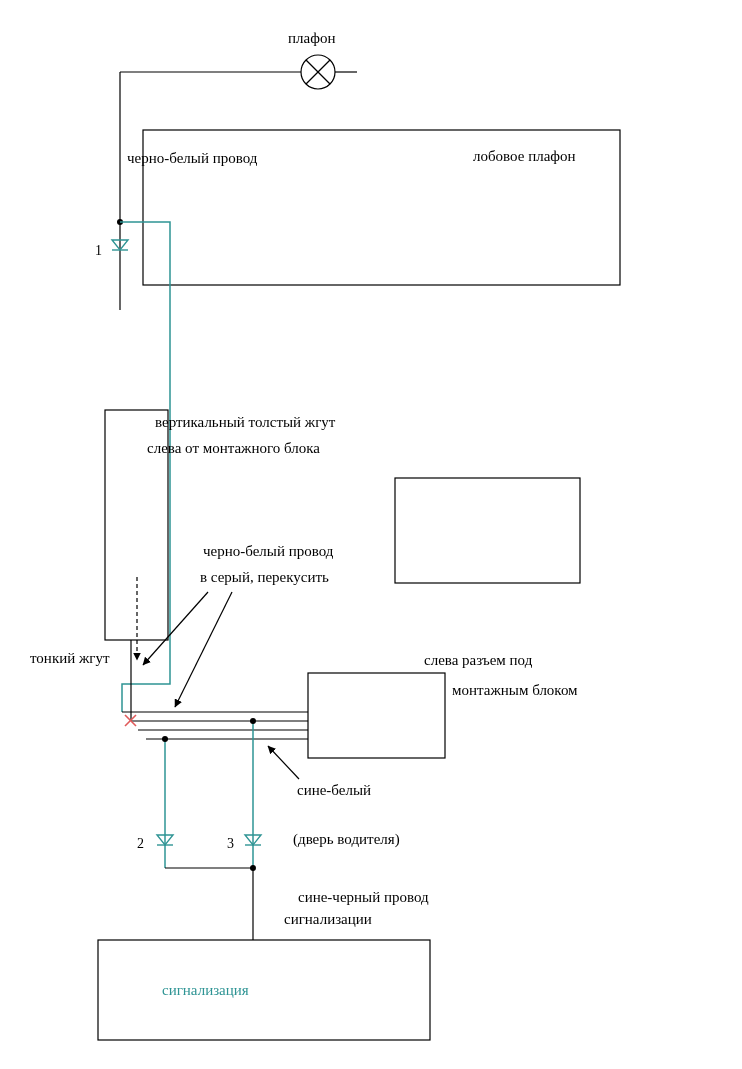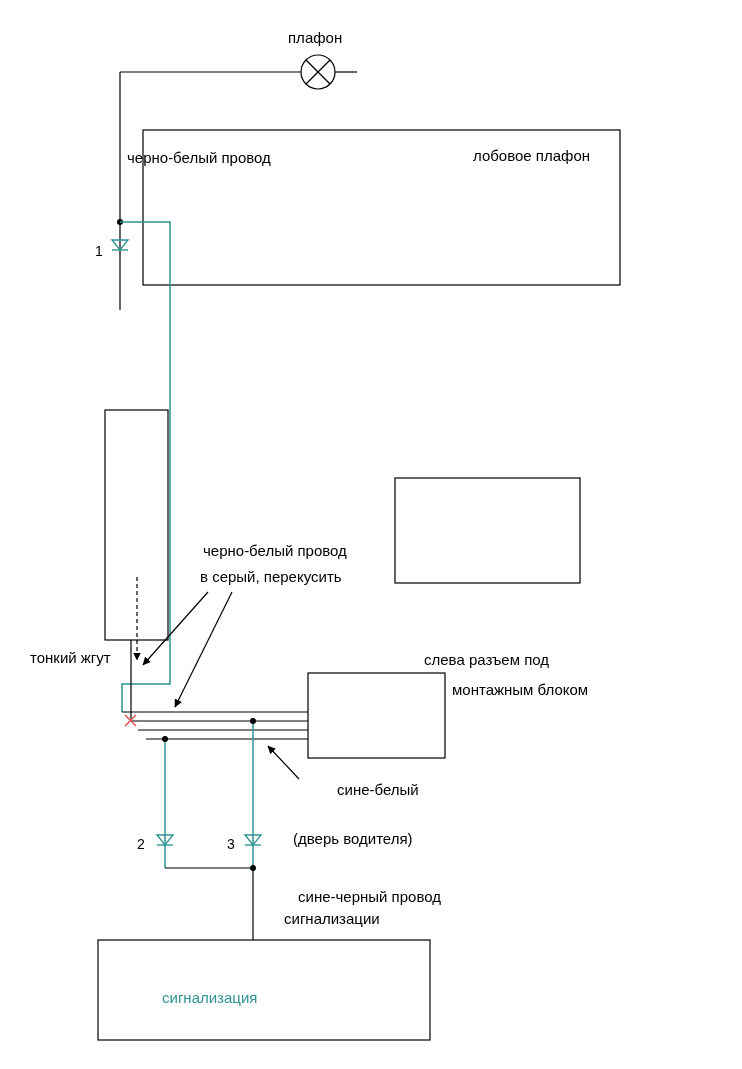--- a/index.html
+++ b/index.html
@@ -5,41 +5,41 @@
   :root{
     --accent-teal:#2e9494;
     --cut-red:#e05a5a;
     --wire-black:#000000;
   }
   html,body{margin:0;padding:0;background:#fff;}
   #stage{
     position:relative;
     width:624px;height:1069px;
     background:#fff;
-    font-family:Liberation Sans, sans-serif;
+    font-family:Liberation Serif, serif;
     color:#000;
     overflow:hidden;
   }
   #diagram-svg{position:absolute;left:0;top:0;}
   .box{fill:none;stroke:var(--wire-black);stroke-width:1.2;}
   .wb{stroke:var(--wire-black);stroke-width:1.2;fill:none;}
   .wt{stroke:var(--accent-teal);stroke-width:1.5;fill:none;}
   .teal polygon{fill:none;stroke:var(--accent-teal);stroke-width:1.4;}
   .teal line{stroke:var(--accent-teal);stroke-width:1.4;}
   .dash{stroke-dasharray:4 3;}
   .redx line{stroke:var(--cut-red);stroke-width:1.6;}
   .dot{fill:var(--wire-black);stroke:none;}
   .lbl{
     position:absolute;
     font-size:15px;
     line-height:1.2;
     white-space:nowrap;
   }
   .lbl.small{font-size:14px;}
-  .lbl.teal-text{color:var(--accent-teal);margin-top:8px;}
+  .lbl.teal-text{color:var(--accent-teal);}
 </style>
 </head>
 <body>
 
 <div id="stage">
 
   <svg id="diagram-svg" width="742" height="1069" viewBox="0 0 742 1069">
     <defs>
       <marker id="arr" markerWidth="10" markerHeight="8" refX="7.5" refY="4" orient="auto" markerUnits="userSpaceOnUse">
         <path d="M0,0 L8,4 L0,8 z" fill="#000"></path>
@@ -106,31 +106,33 @@
     <line x1="253" y1="868" x2="253" y2="940" class="wb"></line>
   </svg>
 
   <div class="lbl" style="left:288px;top:29px;">плафон</div>
 
   <div class="lbl" style="left:127px;top:149px;">черно-белый провод</div>
   <div class="lbl" style="left:473px;top:147px;">лобовое плафон</div>
 
   <div class="lbl small" style="left:95px;top:243px;">1</div>
 
+  <div class="lbl" style="left:155px;top:413px;">вертикальный толстый жгут</div>
+  <div class="lbl" style="left:147px;top:439px;">слева от монтажного блока</div>
 
 
   <div class="lbl" style="left:203px;top:542px;">черно-белый провод</div>
   <div class="lbl" style="left:200px;top:568px;">в серый, перекусить</div>
 
   <div class="lbl" style="left:30px;top:649px;">тонкий жгут</div>
 
   <div class="lbl" style="left:424px;top:651px;">слева разъем под</div>
   <div class="lbl" style="left:452px;top:681px;">монтажным блоком</div>
 
-  <div class="lbl" style="left:297px;top:781px;margin-left:40px;">сине-белый</div>
+  <div class="lbl" style="left:297px;top:781px;">сине-белый</div>
   <div class="lbl" style="left:293px;top:814px;margin-top:16px;">(дверь водителя)</div>
 
   <div class="lbl small" style="left:137px;top:836px;">2</div>
   <div class="lbl small" style="left:227px;top:836px;">3</div>
 
   <div class="lbl" style="left:262px;top:888px;margin-left:36px;">сине-черный провод</div>
   <div class="lbl" style="left:284px;top:910px;">сигнализации</div>
 
   <div class="lbl teal-text" style="left:162px;top:981px;">сигнализация</div>
 

